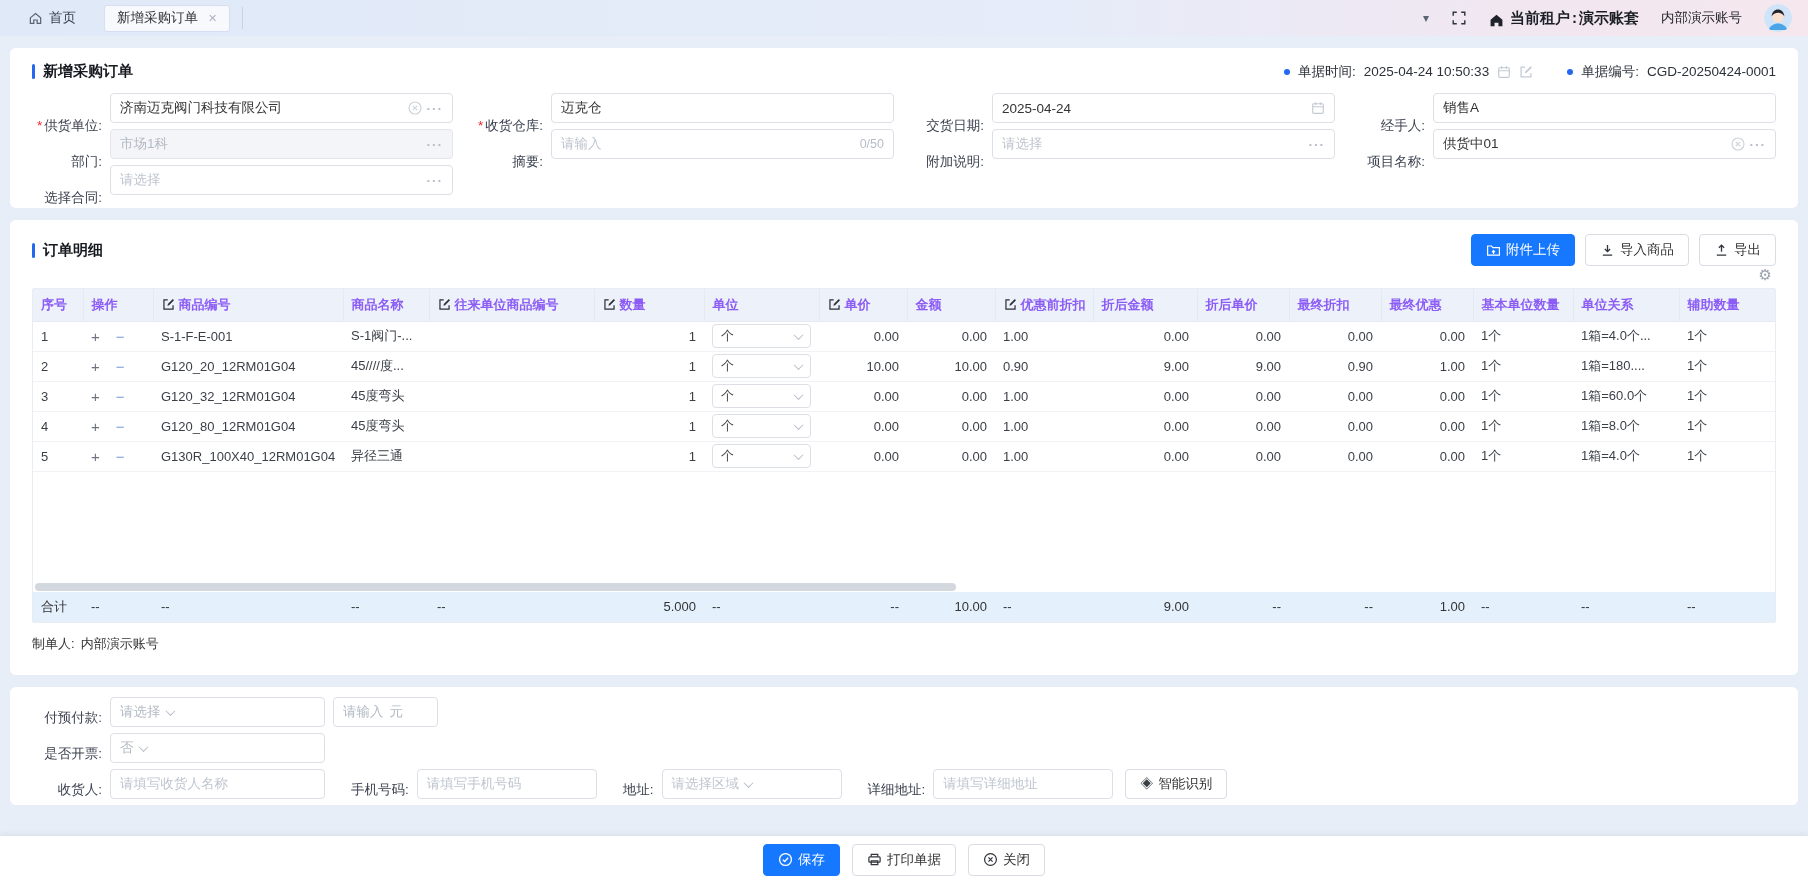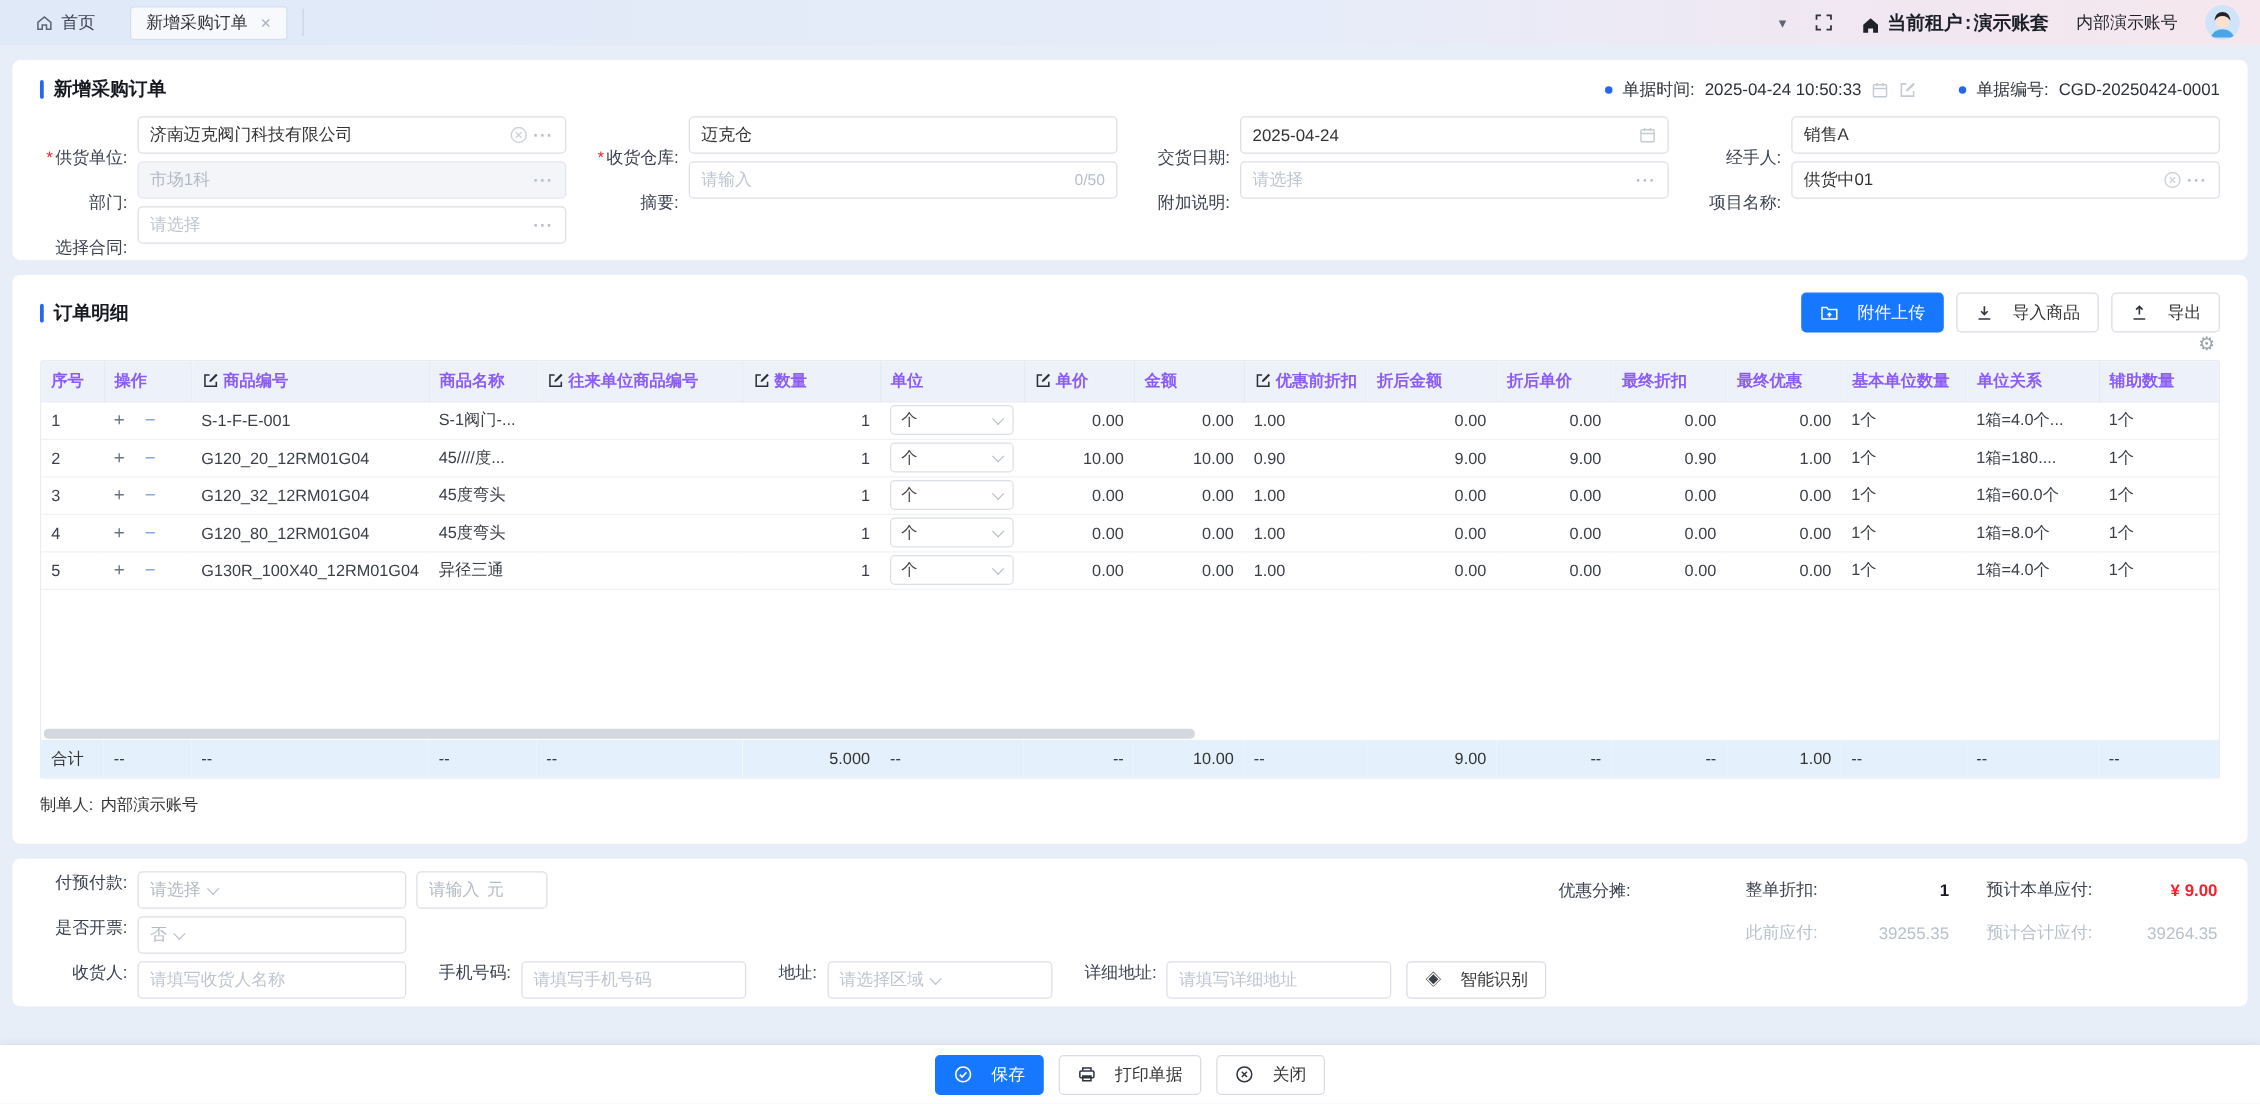--- a/index.html
+++ b/index.html
@@ -46,21 +46,21 @@
   .dis .ival { color:#b3bac4; }
   .dots { color:#b6bdc8; letter-spacing:1px; font-weight:700; flex:none; }
   .cnt { color:#b6bdc8; font-size:12.5px; flex:none; }
   .sfx { flex:none; display:flex; align-items:center; gap:5px; }
   .chev { width:7px; height:7px; border-right:1.5px solid #b8bfc9; border-bottom:1.5px solid #b8bfc9;
     transform:rotate(45deg) translate(-1px,-1px); flex:none; }
 
   
   .table-panel { height:455px; padding:14px 22px 12px; }
   .actions { display:flex; gap:10px; }
-  .btn { height:32px; border-radius:4px; display:inline-flex; align-items:center; gap:15px;
+  .btn { height:32px; border-radius:4px; display:inline-flex; align-items:center; gap:5px;
     padding:0 14px; font-size:13.5px; cursor:pointer; background:#fff; border:1px solid #d9dce2; color:#333; }
   .btn-primary { background:#1677ff; border-color:#1677ff; color:#fff; }
   .gear-row { height:22px; text-align:right; padding-right:4px; }
   .gear { color:#98a1ac; font-size:15px; }
   .grid-wrap { border:1px solid #e9edf3; border-radius:2px; }
   table.grid { width:100%; border-collapse:collapse; table-layout:fixed; }
   .grid th { height:32px; background:#edf1f9; font-size:13px; font-weight:700; color:#8b5cf6;
     text-align:left; padding:0 8px; border-bottom:1px solid #e6eaf2; border-right:1px solid #e4e9f2; white-space:nowrap; overflow:hidden; }
   .grid th:last-child { border-right:none; }
   .grid td { height:30px; font-size:13px; color:#3a3f46; padding:0 8px; border-bottom:1px solid #f0f2f6;
@@ -74,21 +74,21 @@
     display:flex; align-items:center; justify-content:space-between; padding:0 8px; color:#444; cursor:pointer; }
   .filler { height:110px; background:#fff; }
   .hscroll { height:10px; background:#fff; padding:1px 2px; }
   .hscroll .thumb { width:53%; height:8px; background:#d3d7de; border-radius:4px; }
   table.totals td { background:#e4f1fd; border-bottom:none; height:30px; color:#333; }
   .maker { margin-top:12px; font-size:13px; color:#333; }
   .maker span { margin-right:6px; }
 
   
   .bottom-panel { height:118px; padding:10px 22px; position:relative; }
-  .brow { display:flex; align-items:flex-start; height:30px; margin-bottom:6px; }
+  .brow { display:flex; align-items:flex-end; height:30px; margin-bottom:6px; }
   .blabel { width:78px; flex:none; text-align:right; padding-right:8px; font-size:13.5px; color:#3c4250; white-space:nowrap; }
   .blabel.inline { width:auto; margin-left:26px; }
   .bbox { height:30px; border:1px solid #dcdfe6; border-radius:4px; background:#fff;
     display:flex; align-items:center; padding:0 9px; font-size:13.5px; gap:6px; }
   .w215 { width:215px; } .w180 { width:180px; } .w105 { width:105px; }
   .unit-txt { color:#b3bac4; flex:none; }
   .ai-btn { margin-left:12px; }
   .ai-ic { color:#3a3f46; font-size:13px; }
   .summary-right { position:absolute; top:16px; right:24px; display:flex; align-items:flex-start; font-size:13.5px; }
   .share-label { color:#3c4250; margin-right:92px; line-height:20px; }
@@ -551,34 +551,20 @@
     <span class="blabel inline">详细地址:</span>
     <div class="bbox w180">
         <span class="ival ph">请填写详细地址</span>
       </div>
     <button class="btn ai-btn" style="height:30px">
       <span class="ai-ic">◈</span>
         <span>智能识别</span>
     </button>
   </div>
 
-  <div class="summary-right">
-    <span class="share-label">优惠分摊:</span>
-    <div class="sum-grid">
-      <span class="lab">整单折扣:</span>
-      <span class="val v-strong">1</span>
-      <span class="lab lab2">预计本单应付:</span>
-      <span class="val v-red">¥ 9.00</span>
-
-      <span class="lab muted">此前应付:</span>
-      <span class="val muted">39255.35</span>
-      <span class="lab lab2 muted">预计合计应付:</span>
-      <span class="val muted">39264.35</span>
-    </div>
-  </div>
 </section>
 
 <footer class="footer-bar">
   <button class="btn btn-primary">
     <svg class="ic" width="15" height="15" viewBox="0 0 16 16">
         <circle cx="8" cy="8" r="6.3" fill="none" stroke="#fff" stroke-width="1.4"></circle>
         <path d="M5.2 8.2l2 2 3.6-4" fill="none" stroke="#fff" stroke-width="1.4"></path>
       </svg>
     <span>保存</span>
   </button>

